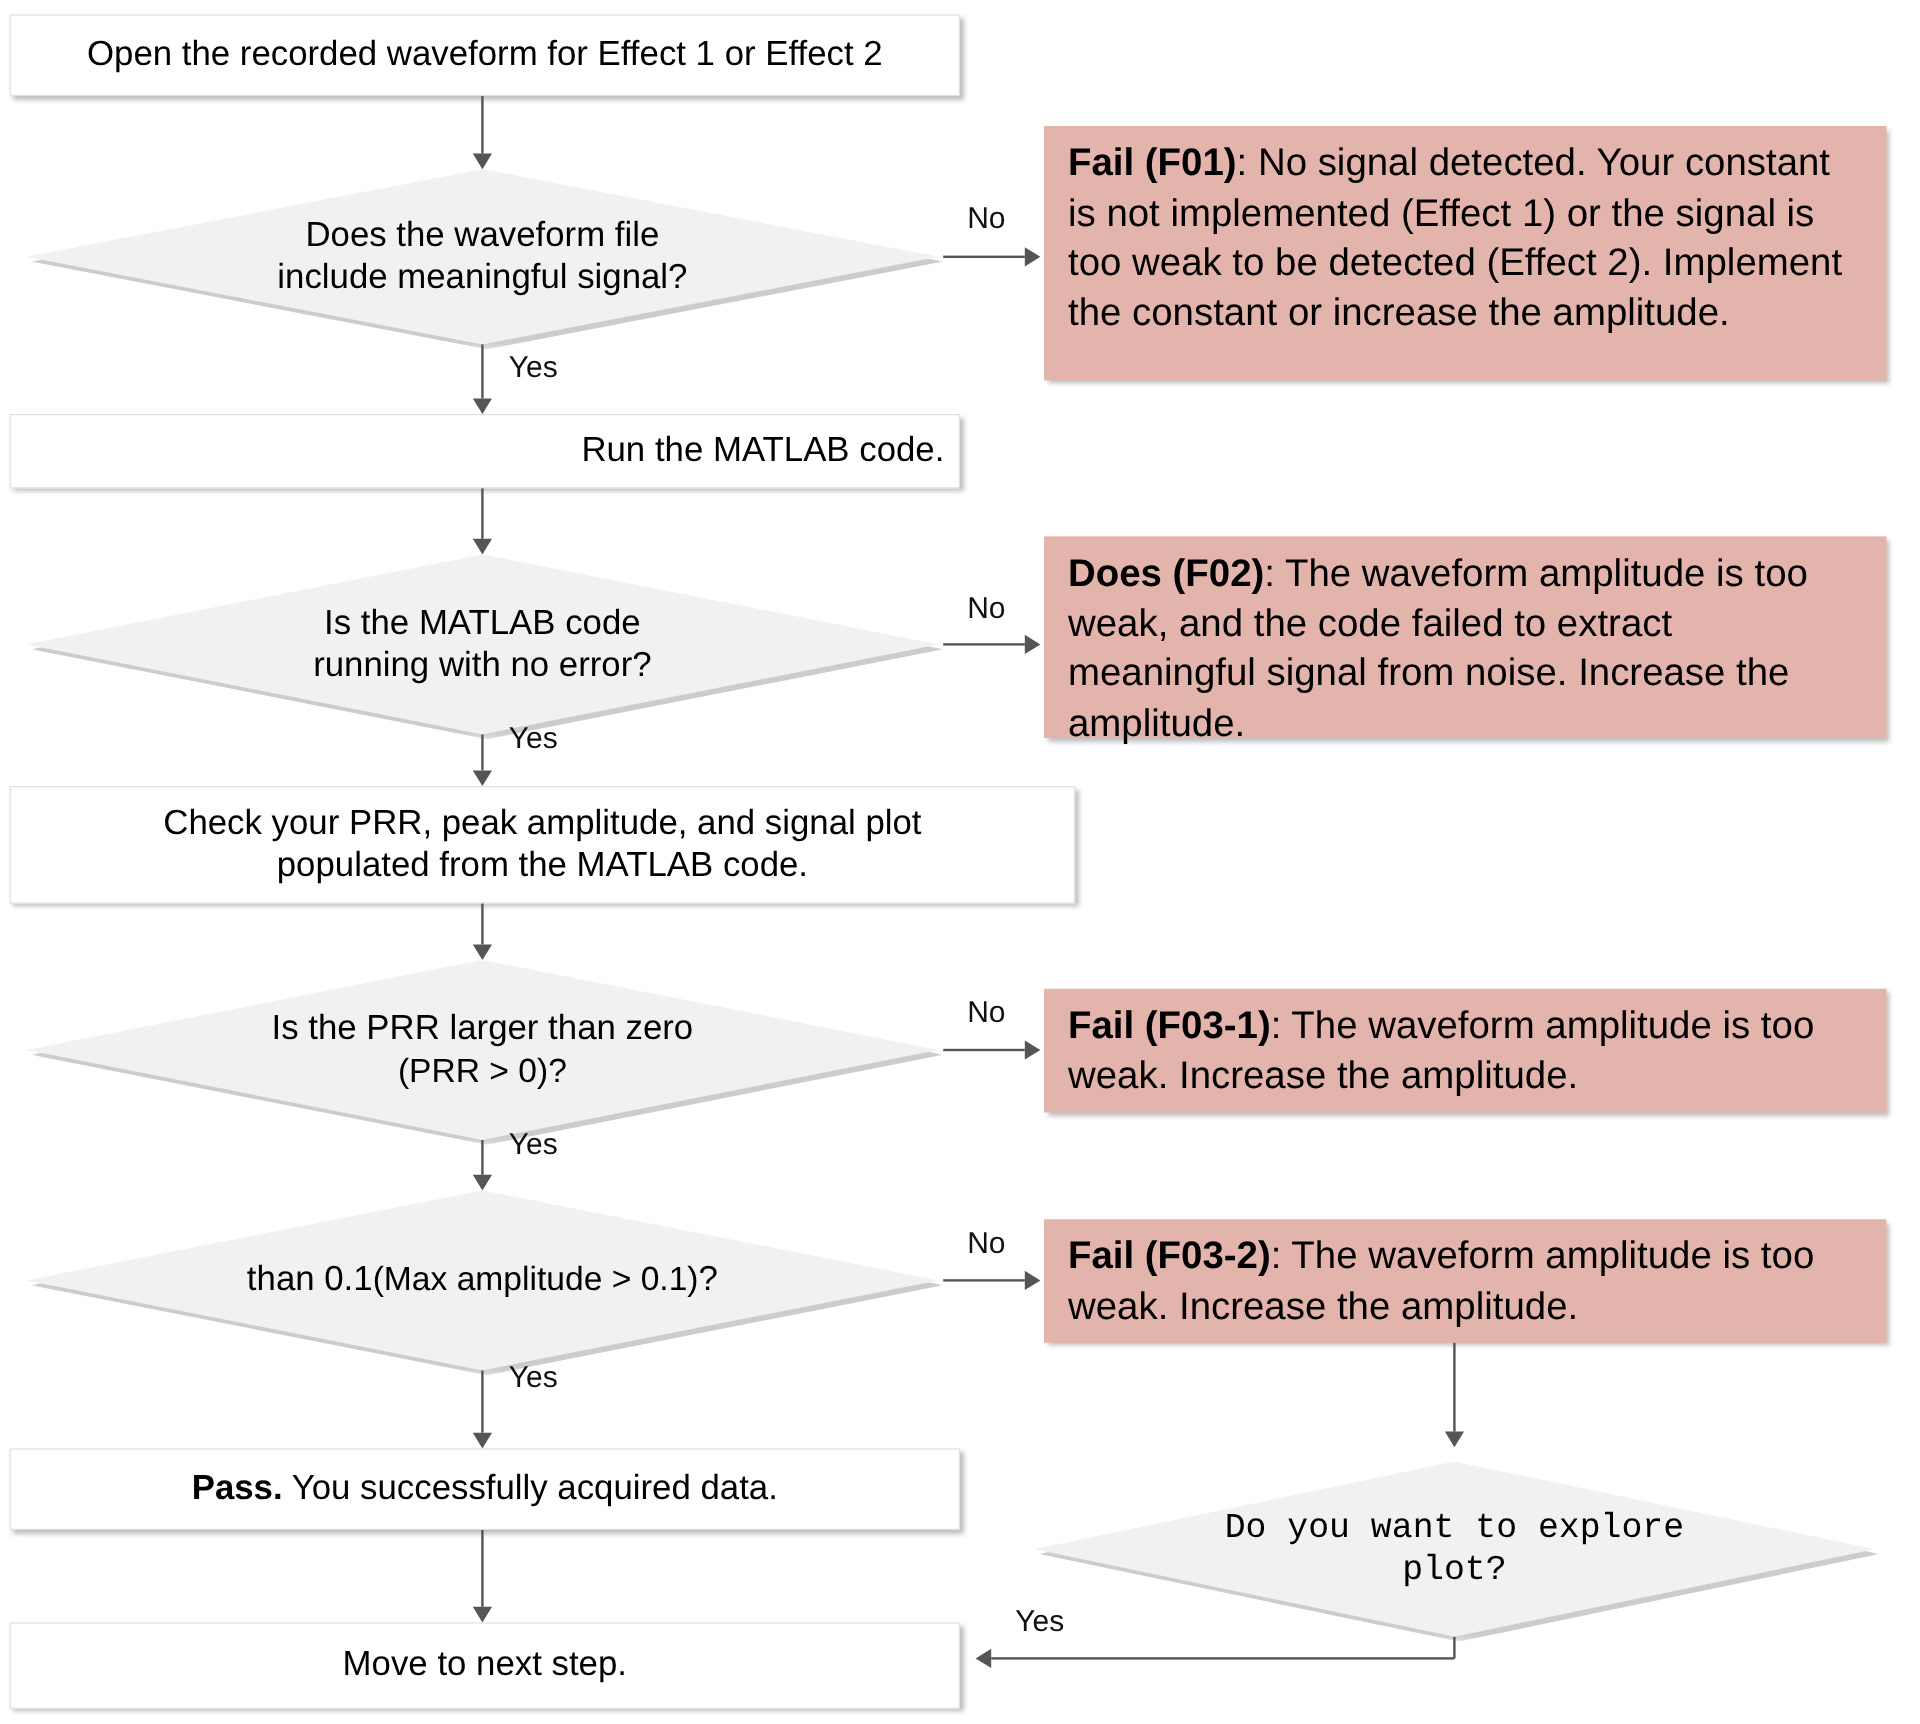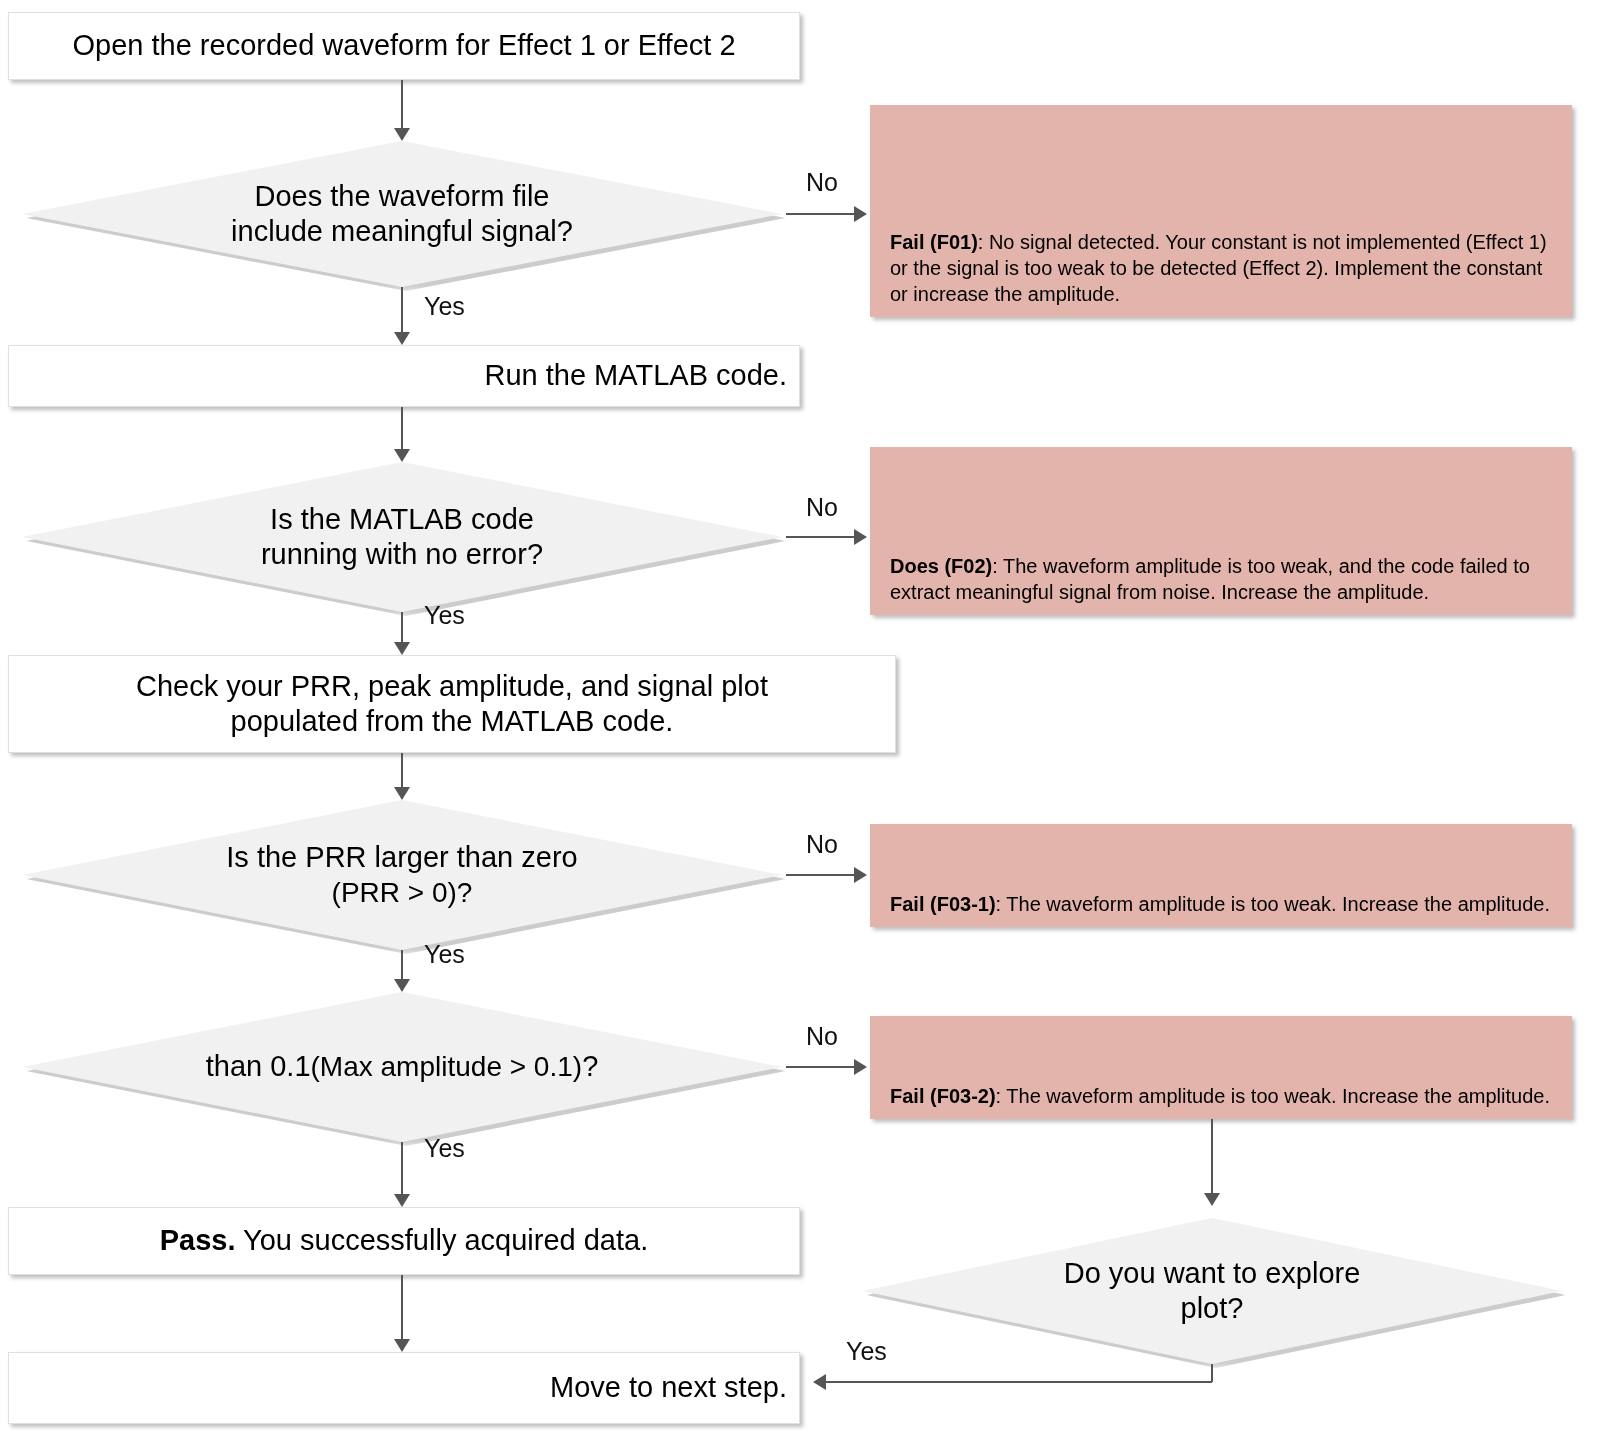--- a/index.html
+++ b/index.html
@@ -42,24 +42,24 @@
     color: #111111;
   }
   .proc .node-text { padding: 0 12px; }
 
   
   .fail {
     position: absolute;
     background: #e3b4ac;
     box-shadow: 3px 3px 4px rgba(0,0,0,0.26);
     display: flex;
-    align-items: flex-end;
+    align-items: flex-start;
     box-sizing: border-box;
     padding: 10px 18px 10px 20px;
-    font-size: 20px;
+    font-size: 32px;
     color: #111111;
   }
   .fail .node-text {
     text-align: left;
     line-height: 1.30;
   }
 
   
   .diamond {
     position: absolute;
@@ -183,21 +183,21 @@
       </div>
     </div>
   </div>
 
   <div class="proc" style="left:8px; top:1207px; width:792px; height:68px;">
     <div class="node-text">
       <b class="lbl">Pass.</b><span> You successfully acquired data.</span>
     </div>
   </div>
 
-  <div class="proc" style="left:8px; top:1352px; width:792px; height:72px;justify-content:flex-end;">
+  <div class="proc" style="left:8px; top:1352px; width:792px; height:72px;">
     <span class="node-text">Move to next step.</span>
   </div>
 
   <div class="fail" style="left:870px; top:105px; width:702px; height:212px;">
     <div class="node-text">
       <b class="lbl">Fail (F01)</b><span>: No signal detected. Your constant is not implemented (Effect 1) or the signal is too weak to be detected (Effect 2). Implement the constant or increase the amplitude.</span>
     </div>
   </div>
 
   <div class="fail" style="left:870px; top:447px; width:702px; height:168px;">
@@ -211,21 +211,21 @@
       <b class="lbl">Fail (F03-1)</b><span>: The waveform amplitude is too weak. Increase the amplitude.</span>
     </div>
   </div>
 
   <div class="fail" style="left:870px; top:1016px; width:702px; height:103px;">
     <div class="node-text">
       <b class="lbl">Fail (F03-2)</b><span>: The waveform amplitude is too weak. Increase the amplitude.</span>
     </div>
   </div>
 
-  <div class="diamond" style="left:862px; top:1218px; width:700px; height:146px;">
+  <div class="diamond" style="left:862px; top:1218px; width:700px; height:146px;font-family:Liberation Mono, monospace;">
     <div class="dshadow"></div>
     <div class="dshape"></div>
     <div class="node-text">
       <div>Do you want to explore</div>
       <div>plot?</div>
     </div>
   </div>
 
   <div class="vline" style="left:401px; top:80px; height:48px;"></div>
   <div class="arrow-down" style="left:394px; top:128px;"></div>

